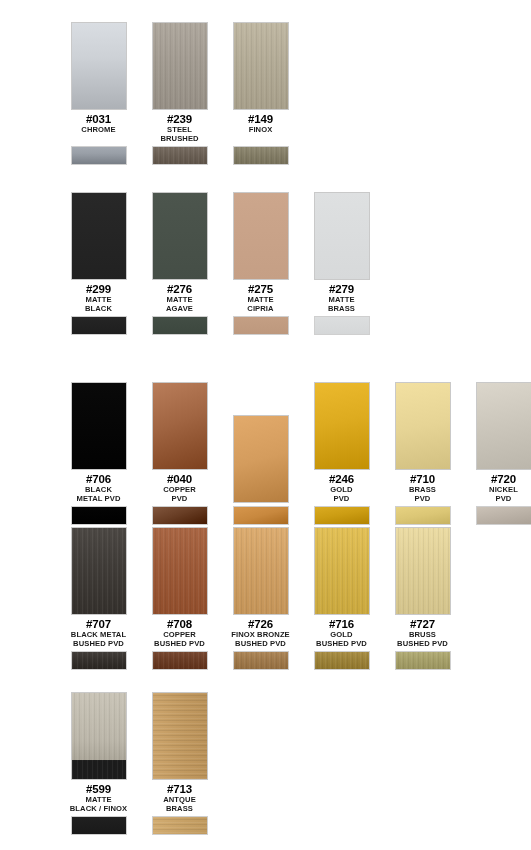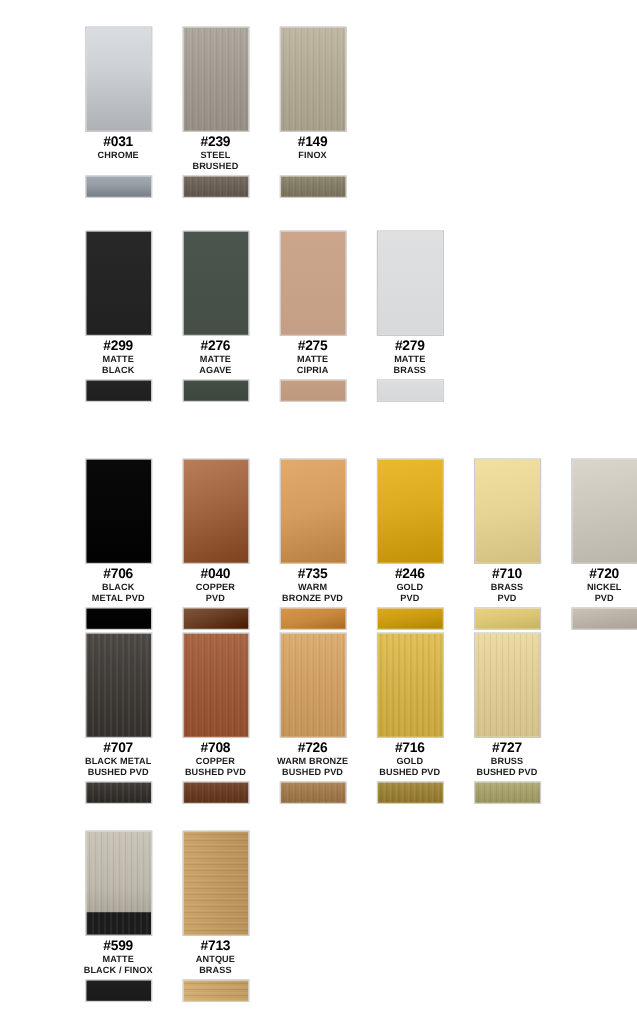--- a/index.html
+++ b/index.html
@@ -239,25 +239,20 @@
         <div class="bar-wrap">
           <div class="bar">
             <div class="tex" style="background: linear-gradient(160deg, rgb(129, 86, 61) 0%, rgb(105, 62, 37) 45%, rgb(69, 26, 1) 100%) rgb(99, 56, 31);"></div>
           </div>
         </div>
       </div>
       <div class="swatch-cell">
         <div class="tile">
           <div class="tex" style="background: linear-gradient(165deg, rgb(226, 170, 107) 0%, rgb(212, 156, 93) 50%, rgb(182, 126, 63) 100%) rgb(210, 154, 91);"></div>
         </div>
-        <div class="label-block">
-          <span class="code">#735</span>
-          <span class="desc">WARM</span>
-          <span class="desc">BRONZE PVD</span>
-        </div>
         <div class="bar-wrap">
           <div class="bar">
             <div class="tex" style="background: linear-gradient(165deg, rgb(214, 150, 76) 0%, rgb(200, 136, 62) 50%, rgb(170, 106, 32) 100%) rgb(198, 134, 60);"></div>
           </div>
         </div>
       </div>
       <div class="swatch-cell">
         <div class="tile">
           <div class="tex" style="background: linear-gradient(170deg, rgb(235, 185, 45) 0%, rgb(221, 171, 31) 45%, rgb(195, 145, 5) 100%) rgb(221, 171, 31);"></div>
         </div>
@@ -333,21 +328,21 @@
             <div class="tex" style="background: repeating-linear-gradient(90deg, rgba(255, 255, 255, 0.055) 0px, rgba(255, 255, 255, 0.055) 1px, rgba(0, 0, 0, 0) 1px, rgba(0, 0, 0, 0) 2px, rgba(0, 0, 0, 0.055) 2px, rgba(0, 0, 0, 0.055) 3px, rgba(0, 0, 0, 0) 3px, rgba(0, 0, 0, 0) 5px), linear-gradient(rgb(119, 73, 50) 0%, rgb(107, 61, 38) 45%, rgb(95, 49, 26) 100%) rgb(107, 61, 38);"></div>
           </div>
         </div>
       </div>
       <div class="swatch-cell">
         <div class="tile">
           <div class="tex" style="background: repeating-linear-gradient(90deg, rgba(255, 255, 255, 0.055) 0px, rgba(255, 255, 255, 0.055) 1px, rgba(0, 0, 0, 0) 1px, rgba(0, 0, 0, 0) 2px, rgba(0, 0, 0, 0.055) 2px, rgba(0, 0, 0, 0.055) 3px, rgba(0, 0, 0, 0) 3px, rgba(0, 0, 0, 0) 5px), linear-gradient(rgb(220, 172, 112) 0%, rgb(208, 160, 100) 45%, rgb(196, 148, 88) 100%) rgb(208, 160, 100);"></div>
         </div>
         <div class="label-block">
           <span class="code">#726</span>
-          <span class="desc">WARM BRONZE</span>
+          <span class="desc">FINOX BRONZE</span>
           <span class="desc">BUSHED PVD</span>
         </div>
         <div class="bar-wrap">
           <div class="bar">
             <div class="tex" style="background: repeating-linear-gradient(90deg, rgba(255, 255, 255, 0.055) 0px, rgba(255, 255, 255, 0.055) 1px, rgba(0, 0, 0, 0) 1px, rgba(0, 0, 0, 0) 2px, rgba(0, 0, 0, 0.055) 2px, rgba(0, 0, 0, 0.055) 3px, rgba(0, 0, 0, 0) 3px, rgba(0, 0, 0, 0) 5px), linear-gradient(rgb(172, 134, 88) 0%, rgb(160, 122, 76) 45%, rgb(148, 110, 64) 100%) rgb(160, 122, 76);"></div>
           </div>
         </div>
       </div>
       <div class="swatch-cell">
         <div class="tile">

